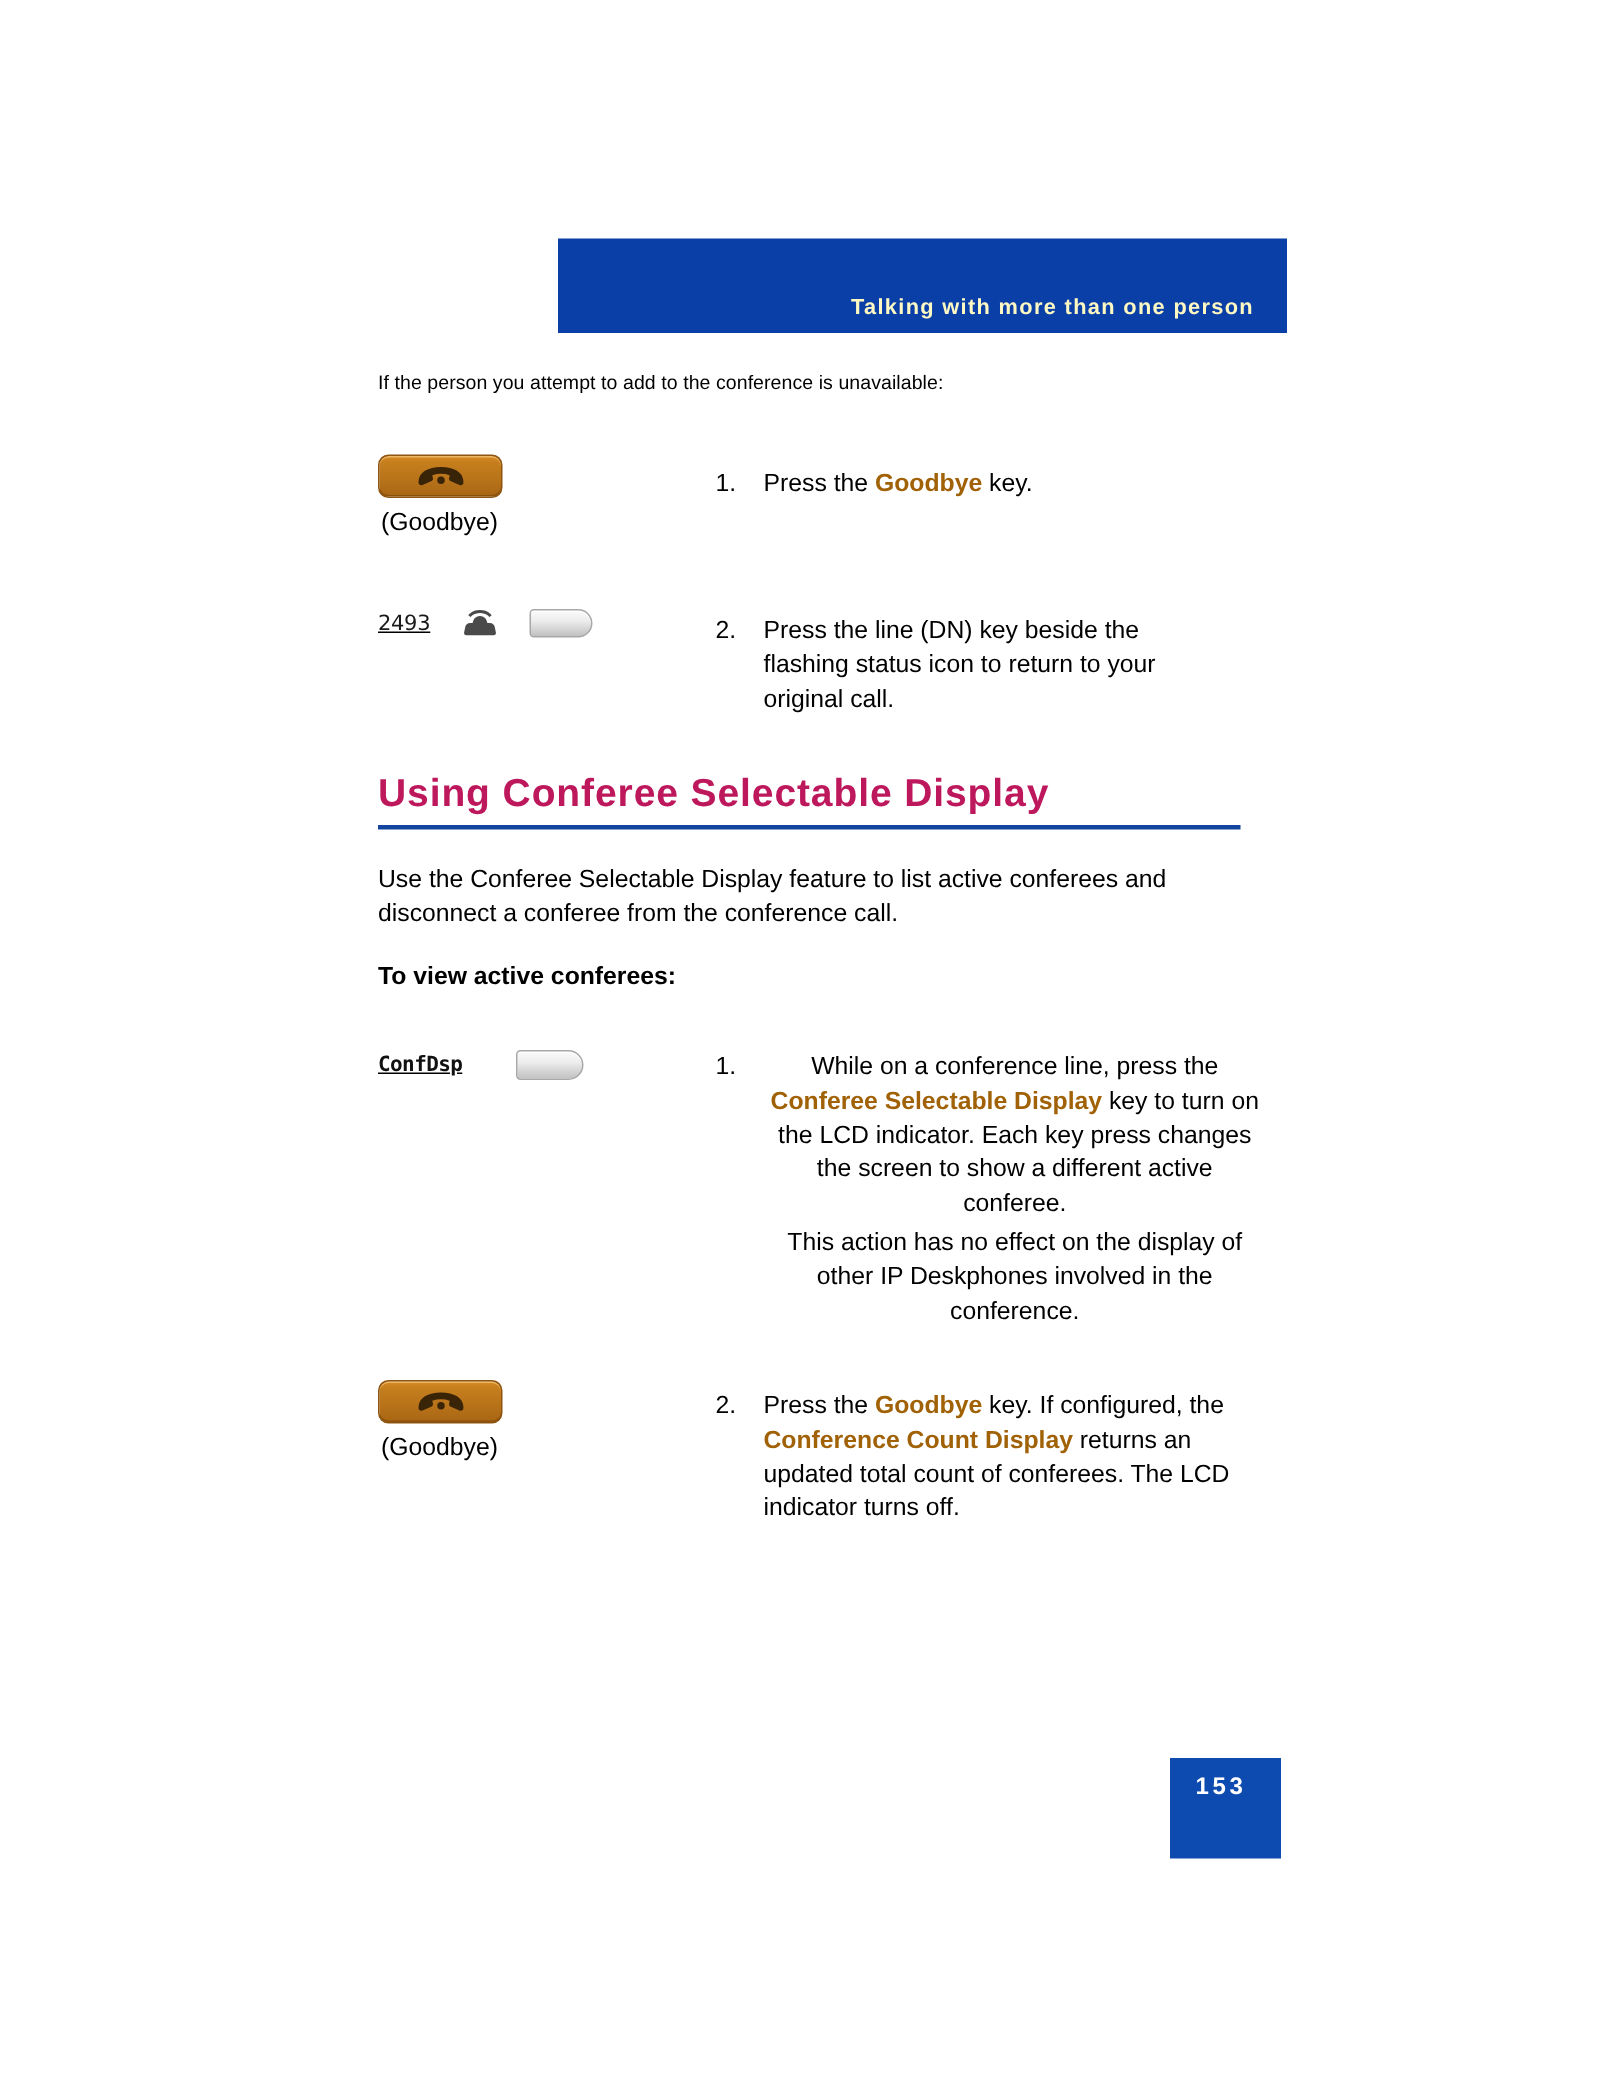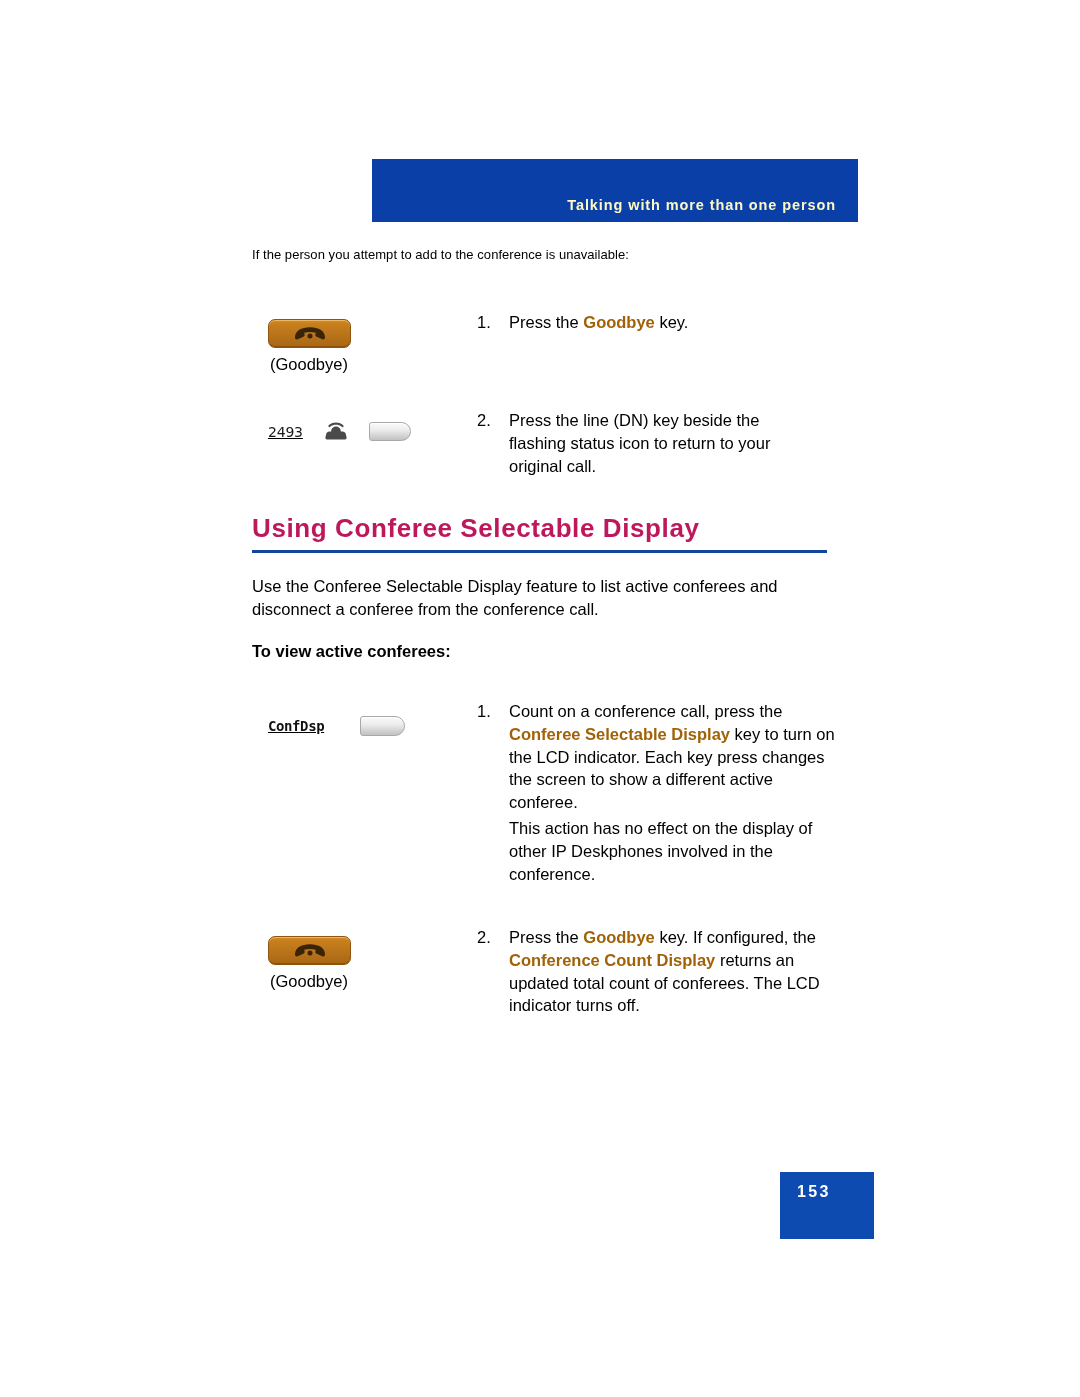--- a/index.html
+++ b/index.html
@@ -93,24 +93,23 @@
     font-weight: bold;
     line-height: 1.3;
   }
 
   
   .step {
     position: absolute;
   }
   .step-art {
     position: absolute;
-    top: 16px;
+    top: 0;
     left: 0;
     width: 230px;
-    margin-left: 16px;
   }
   .step-num {
     position: absolute;
     font-size: 16.5px;
     line-height: 1.38;
   }
   .step-text {
     position: absolute;
     font-size: 16.5px;
     line-height: 1.38;
@@ -186,21 +185,21 @@
   .blank-key.wide {
     width: 45px;
     height: 20px;
   }
 
   
   .page-number-box {
     position: absolute;
     left: 780px;
     top: 1172px;
-    width: 94px;
+    width: 74px;
     height: 67px;
     background: #0e4bb0;
     box-sizing: border-box;
     padding: 11px 0 0 17px;
   }
   .page-number-text {
     color: #ffffff;
     font-size: 16px;
     font-weight: bold;
     letter-spacing: 2.4px;
@@ -259,30 +258,30 @@
     <div class="step-text" style="left:257px; top:4px; width:300px;">Press the line (DN) key beside the flashing status icon to return to your original call.</div>
   </div>
 
   <div class="section-heading">Using Conferee Selectable Display</div>
   <div class="heading-rule"></div>
 
   <div class="body-para">Use the Conferee Selectable Display feature to list active conferees and disconnect a conferee from the conference call.</div>
 
   <div class="sub-bold">To view active conferees:</div>
 
-  <div class="step" style="left:252px; top:700px; width:600px; height:180px;">
+  <div class="step" style="left:252px; top:700px; width:600px; height:180px;text-align:center;">
     <div class="step-art">
       <div class="dn-row">
         <span class="lcd-label">ConfDsp</span>
         <span class="blank-key wide" style="margin-left:15px;"></span>
       </div>
     </div>
     <div class="step-num" style="left:225px; top:0px;">1.</div>
     <div class="step-text" style="left:257px; top:0px; width:335px;">
-      <span>Count on a conference call, press the </span><span class="accent">Conferee Selectable Display</span><span> key to turn on the LCD indicator. Each key press changes the screen to show a different active conferee.</span>
+      <span>While on a conference line, press the </span><span class="accent">Conferee Selectable Display</span><span> key to turn on the LCD indicator. Each key press changes the screen to show a different active conferee.</span>
     </div>
     <div class="step-text" style="left:257px; top:117px; width:335px;">This action has no effect on the display of other IP Deskphones involved in the conference.</div>
   </div>
 
   <div class="step" style="left:252px; top:920px; width:600px; height:110px;">
     <div class="step-art">
       <div class="goodbye-key">
         <svg class="goodbye-glyph" viewBox="0 0 34 15">
           <path d="M2 11 C2 4.2 8.4 0.8 17 0.8 C25.6 0.8 32 4.2 32 11
                    C32 12.6 30.6 13.4 29.3 12.8 L23.6 10.3

